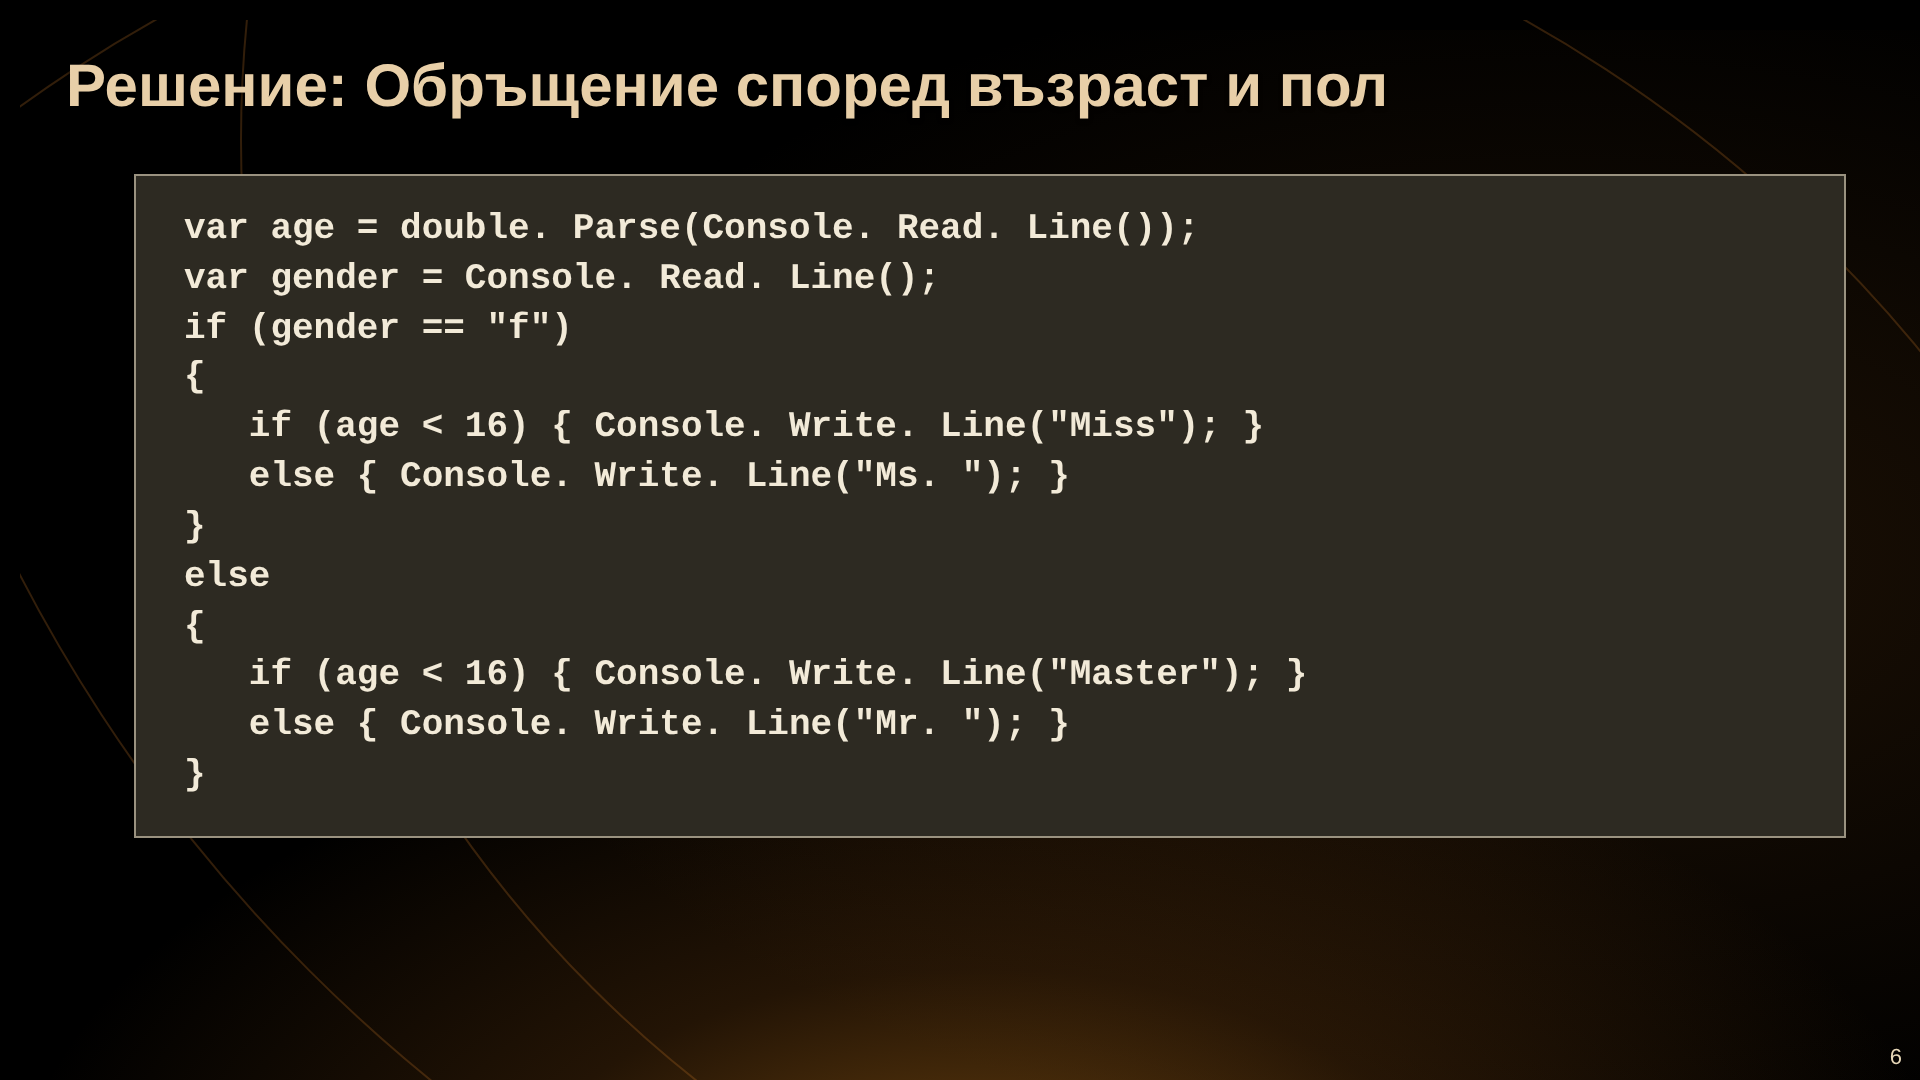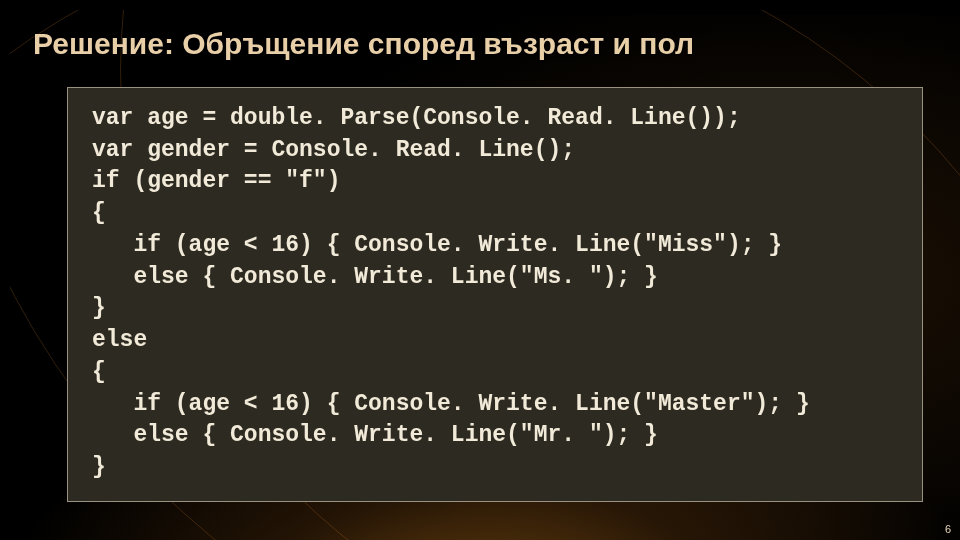--- a/index.html
+++ b/index.html
@@ -39,21 +39,21 @@
     position: absolute;
     left: 52px;
     top: 72px;
     width: 856px;
     background: #2d2a22;
     border: 1px solid #9a9280;
     padding: 10px 14px 12px 14px;
   }
   .codebox pre {
     font-family: Consolas, "Courier New", monospace;
-    font-size: 23px;
+    font-size: 18px;
     line-height: 1.38;
     color: #f2ead8;
     font-weight: bold;
     white-space: pre;
   }
   .pagenum {
     position: absolute;
     right: 14px;
     bottom: 10px;
     color: #e8d8b8;

